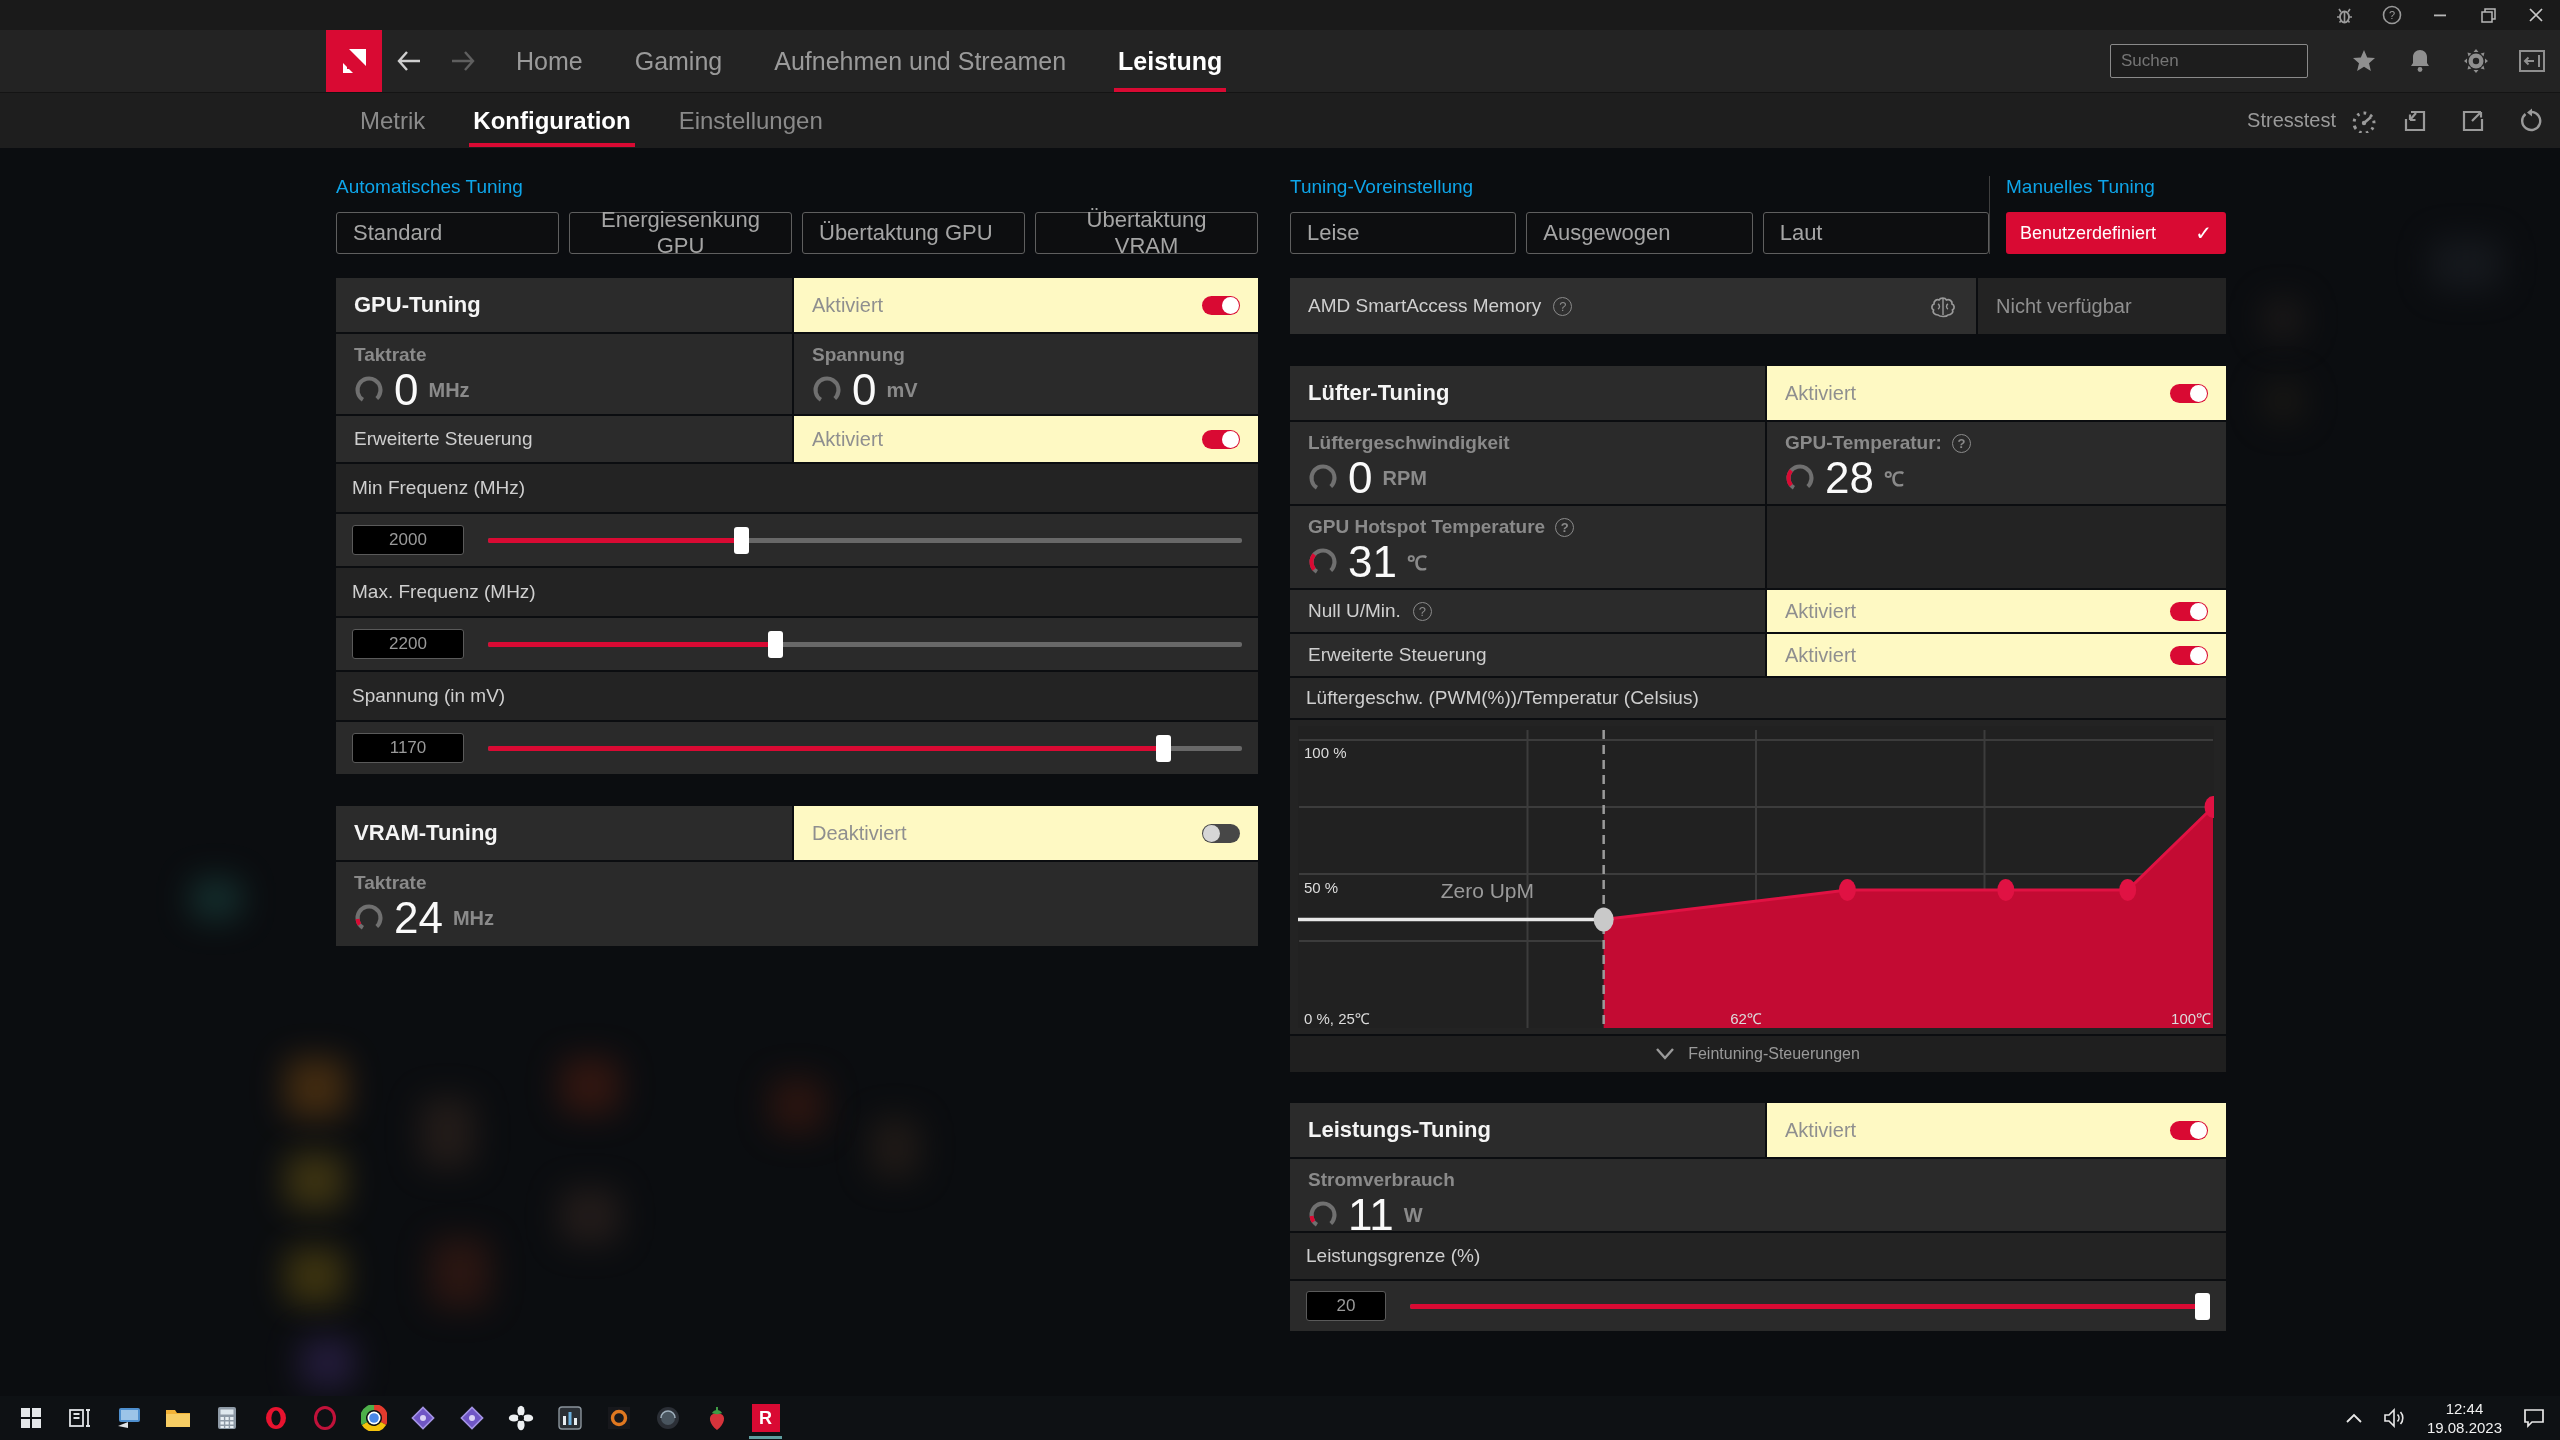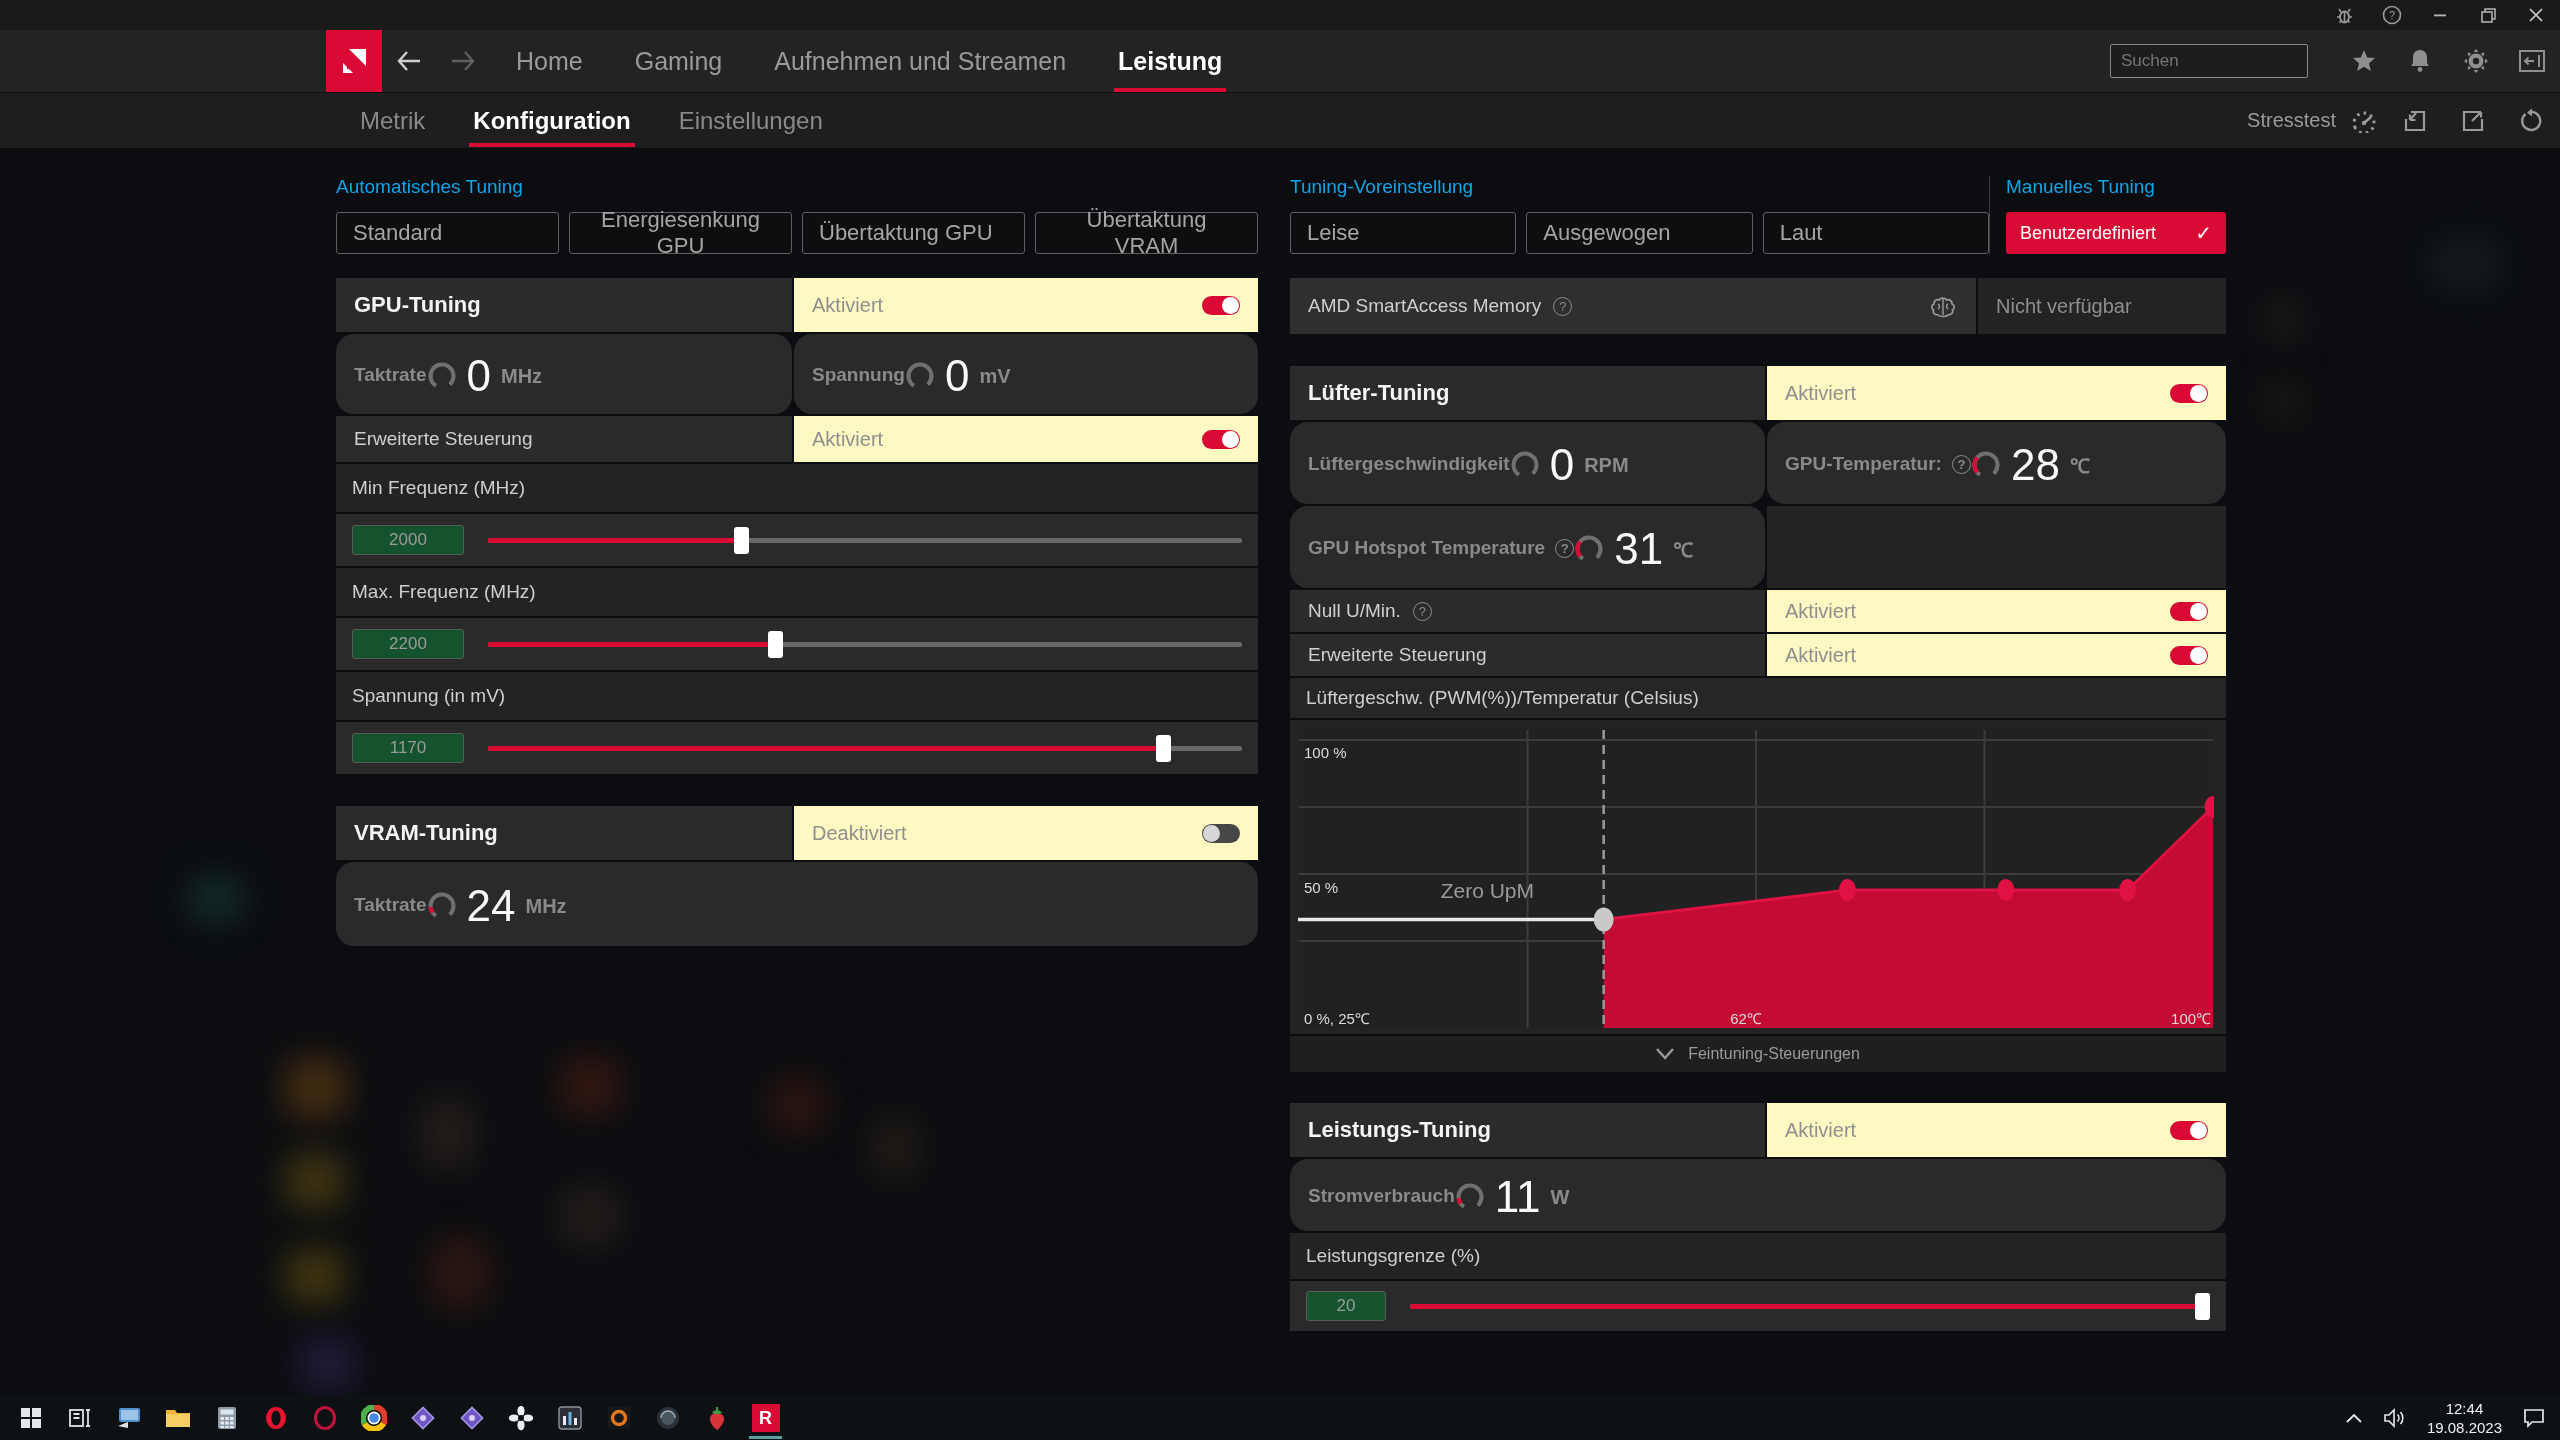--- a/index.html
+++ b/index.html
@@ -57,29 +57,29 @@
   .p-title { font-size:22px; font-weight:bold; color:#f5f5f5; }
   .status { font-size:20px; color:#8f8f8f; }
   .lbl19 { font-size:19px; color:#cfcfcf; display:flex; align-items:center; gap:10px; }
 
   .toggle { width:38px; height:19px; border-radius:10px; position:relative; flex:0 0 auto; }
   .toggle.on { background:#d90a33; }
   .toggle.on::after { content:""; position:absolute; right:1px; top:1px; width:17px; height:17px; border-radius:50%; background:#fff; }
   .toggle.off { background:#474747; }
   .toggle.off::after { content:""; position:absolute; left:1px; top:1px; width:17px; height:17px; border-radius:50%; background:#d6d6d6; }
 
-  .gauge-cell { background:#2a2a2a; padding:10px 18px 8px; display:flex; flex-direction:row;border-radius:18px; }
+  .gauge-cell { background:#2a2a2a; padding:10px 18px 8px; display:flex; flex-direction:column; }
   .g-label { font-size:19px; font-weight:bold; color:#8a8a8a; display:flex; align-items:center; gap:10px; }
   .g-val { display:flex; align-items:center; gap:10px; margin-top:2px; }
   .g-num { font-size:44px; font-weight:300; color:#fafafa; line-height:1; }
   .g-unit { font-size:20px; font-weight:bold; color:#8a8a8a; }
 
   .row-label { height:48px; background:#232323; display:flex; align-items:center; padding:0 16px; }
   .row-slider { height:52px; background:#2a2a2a; display:flex; align-items:center; padding:0 16px; }
-  .val-input { width:112px; height:30px; background:#14532d; border:1px solid #5a5a5a; border-radius:3px; color:#9a9a9a; font-size:17px; text-align:center; margin-right:24px; font-family:"Liberation Sans",sans-serif; }
+  .val-input { width:112px; height:30px; background:#000000; border:1px solid #5a5a5a; border-radius:3px; color:#9a9a9a; font-size:17px; text-align:center; margin-right:24px; font-family:"Liberation Sans",sans-serif; }
   .val-input.small { width:80px; }
   .slider { position:relative; flex:1; height:5px; background:#686868; border-radius:2px; }
   .slider-fill { position:absolute; left:0; top:0; height:100%; background:#d90a33; border-radius:2px; }
   .slider-handle { position:absolute; top:-11px; width:15px; height:27px; background:#fff; border-radius:3px; }
 
   .help { width:19px; height:19px; border:1.5px solid #8a8a8a; border-radius:50%; color:#8a8a8a; font-size:13px; display:flex; align-items:center; justify-content:center; flex:0 0 auto; }
 
   .chart-row { background:#232323; padding:6px 8px 2px; }
   .fine-row { height:36px; background:#1f1f1f; display:flex; align-items:center; justify-content:center; gap:14px; color:#9a9a9a; font-size:16px; }
 

